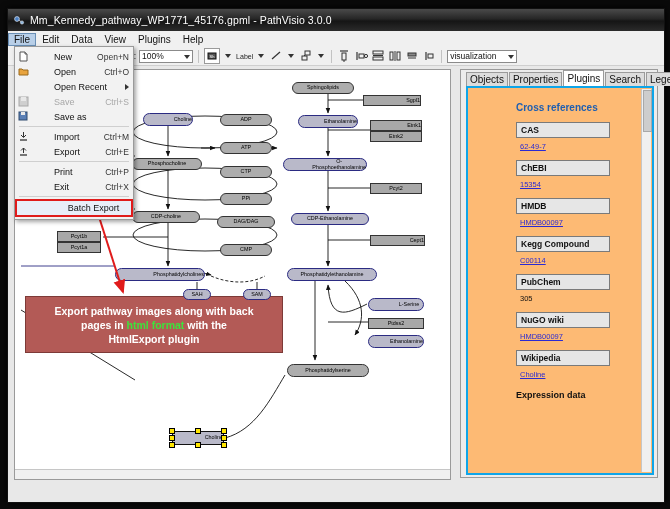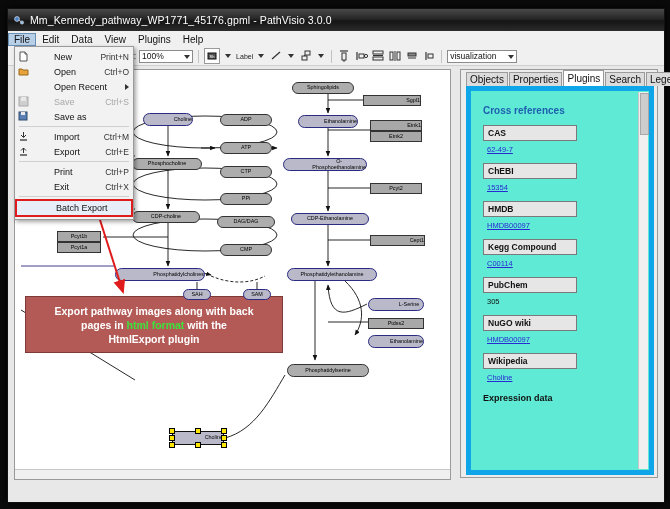--- a/index.html
+++ b/index.html
@@ -60,31 +60,31 @@
   
   .filemenu{position:absolute;left:6px;top:37px;width:118px;background:#f2f2f2;border:1px solid #9a9a9a;
     box-shadow:2px 2px 4px rgba(0,0,0,.35);font-size:9px;z-index:40;padding:2px 0;}
   .fm-row{display:flex;align-items:center;height:15px;padding-left:2px;position:relative;color:#111;gap:20px;}
   .fm-row.dis{color:#a8a8a8;}
   .fm-ico{width:13px;height:13px;margin-right:4px;display:flex;align-items:center;justify-content:center;}
   .fm-lbl{flex:1;}
   .fm-acc{font-size:8.5px;color:#333;padding-right:4px;}
   .fm-row.dis .fm-acc{color:#a8a8a8;}
   .fm-div{height:1px;background:#cfcfcf;margin:2px 4px;}
-  .fm-row.boxed{border:2px solid #e01b1b;background:#e8eef8;height:14px;}
+  .fm-row.boxed{border:2px solid #e01b1b;background:#e8eef8;height:14px;text-align:center;}
   .fm-sub{position:absolute;right:4px;width:0;height:0;border-top:3px solid transparent;
     border-bottom:3px solid transparent;border-left:4px solid #333;}
 
   
   .rpanel{position:absolute;left:452px;top:60px;width:198px;height:409px;background:#ececec;
     border:1px solid #9a9a9a;box-sizing:border-box;}
   .tabs{position:absolute;left:1px;top:2px;height:14px;display:flex;align-items:flex-end;font-size:10px;gap:1px;padding-left:4px;}
   .tab{border:1px solid #9a9a9a;background:#dcdcdc;padding:1px 3px;border-bottom:none;color:#111;}
   .tab.sel{background:#fff;font-weight:normal;position:relative;top:0;padding:2px 3px;}
-  .rbody{position:absolute;left:5px;top:16px;right:3px;bottom:2px;background:#5eead4;border:5px solid #0ea5e9;overflow:hidden;}
+  .rbody{position:absolute;left:5px;top:16px;right:3px;bottom:2px;background:#fdba74;border:2px solid #0ea5e9;overflow:hidden;padding-left:36px;}
   .xref-title{font-size:10px;font-weight:bold;color:#1f5fb0;padding:14px 0 0 12px;}
   .xref-item{padding:9px 0 0 12px;}
   .xref-head{border:1px solid #7a7a7a;background:#e6e6e6;font-size:8.5px;font-weight:bold;color:#111;
     padding:2px 4px;width:94px;box-sizing:border-box;}
   .xref-val{font-size:7.5px;color:#2a2ad4;text-decoration:underline;padding:4px 0 0 4px;}
   .xref-val.plain{color:#111;text-decoration:none;}
   .expr{font-size:9px;font-weight:bold;color:#111;padding:11px 0 0 12px;}
 
   
   .vscroll{position:absolute;right:1px;top:1px;width:9px;bottom:1px;background:#f0f0f0;border-left:1px solid #c6c6c6;}
@@ -396,21 +396,21 @@
 
     <div class="filemenu">
       <div class="fm-row">
         <span class="fm-ico">
           <svg width="11" height="11" viewBox="0 0 11 11">
               <path d="M2,1 h5 l2,2 v7 h-7 z" fill="#fff" stroke="#555"></path>
               <path d="M7,1 v2 h2" fill="#ddd" stroke="#555"></path>
             </svg>
         </span>
         <span class="fm-lbl">New</span>
-        <span class="fm-acc">Print+N</span>
+        <span class="fm-acc">Open+N</span>
       </div>
       <div class="fm-row">
         <span class="fm-ico">
           <svg width="11" height="11" viewBox="0 0 11 11">
               <path d="M1,3 h3 l1,1 h5 v5 h-9 z" fill="#e8a33d" stroke="#9a6b1e"></path>
             </svg>
         </span>
         <span class="fm-lbl">Open</span>
         <span class="fm-acc">Ctrl+O</span>
       </div>

